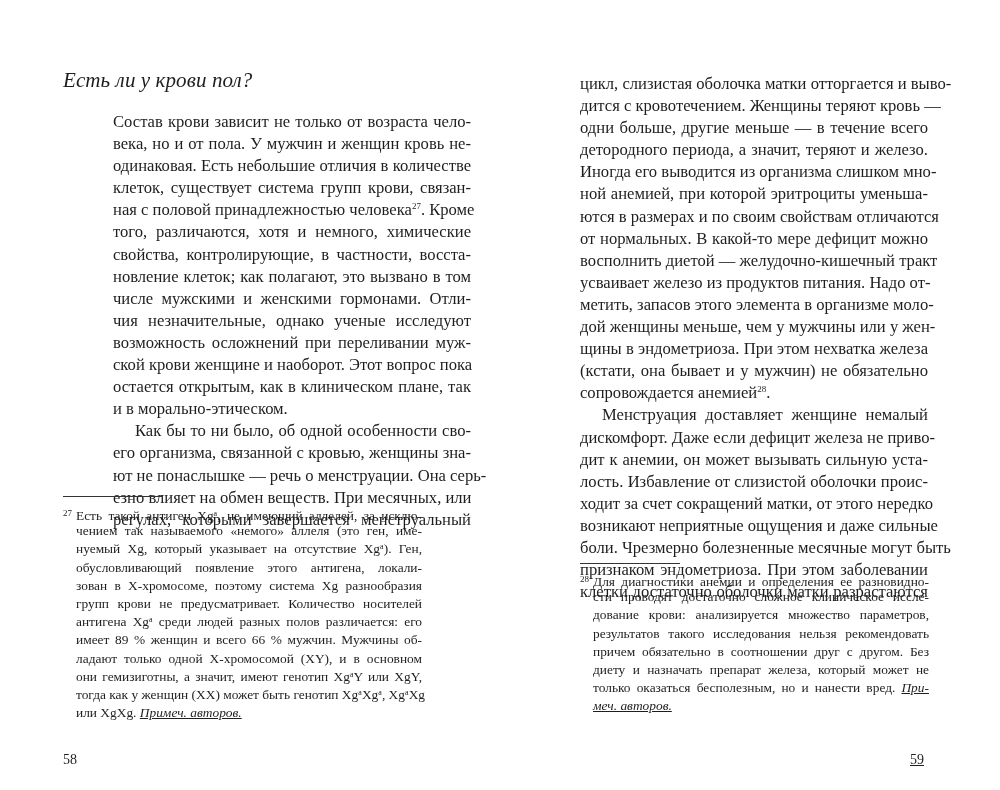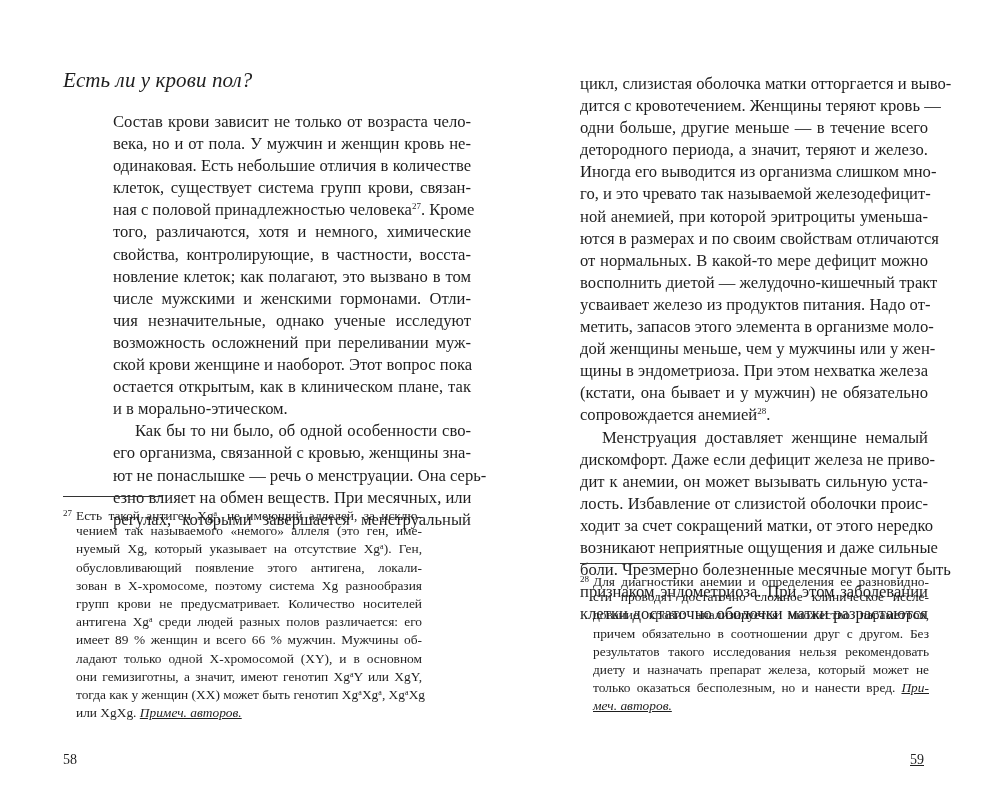--- a/index.html
+++ b/index.html
@@ -74,21 +74,20 @@
   <div class="page-num" style="left:63px;">58</div>
 </div>
 
 <div class="page page-right">
   <div class="body-text" style="left:80px; top:73px; width:348px;">
     <div class="line">цикл, слизистая оболочка матки отторгается и выво-</div>
     <div class="line">дится с кровотечением. Женщины теряют кровь —</div>
     <div class="line">одни больше, другие меньше — в течение всего</div>
     <div class="line">детородного периода, а значит, теряют и железо.</div>
     <div class="line">Иногда его выводится из организма слишком мно-</div>
-    <div class="line">го, и это чревато так называемой железодефицит-</div>
     <div class="line">ной анемией, при которой эритроциты уменьша-</div>
     <div class="line">ются в размерах и по своим свойствам отличаются</div>
     <div class="line">от нормальных. В какой-то мере дефицит можно</div>
     <div class="line">восполнить диетой — желудочно-кишечный тракт</div>
     <div class="line">усваивает железо из продуктов питания. Надо от-</div>
     <div class="line">метить, запасов этого элемента в организме моло-</div>
     <div class="line">дой женщины меньше, чем у мужчины или у жен-</div>
     <div class="line">щины в эндометриоза. При этом нехватка железа</div>
     <div class="line">(кстати, она бывает и у мужчин) не обязательно</div>
     <div class="line last"><span>сопровождается анемией</span><sup>28</sup><span>.</span></div>
@@ -102,21 +101,21 @@
     <div class="line">признаком эндометриоза. При этом заболевании</div>
     <div class="line">клетки достаточно оболочки матки разрастаются</div>
   </div>
 
   <div class="fn-rule" style="left:80px; top:563px;"></div>
 
   <div class="footnote" style="left:93px; top:570px; width:336px;">
     <div class="fn-line first"><span class="fn-mark">28</span><span>Для диагностики анемии и определения ее разновидно-</span></div>
     <div class="fn-line">сти проводят достаточно сложное клиническое иссле-</div>
     <div class="fn-line">дование крови: анализируется множество параметров,</div>
+    <div class="fn-line">результатов такого исследования нельзя рекомендовать</div>
     <div class="fn-line">причем обязательно в соотношении друг с другом. Без</div>
-    <div class="fn-line">результатов такого исследования нельзя рекомендовать</div>
     <div class="fn-line">диету и назначать препарат железа, который может не</div>
     <div class="fn-line"><span>только оказаться бесполезным, но и нанести вред.</span> <span class="it">При-</span></div>
     <div class="fn-line last it">меч. авторов.</div>
   </div>
 
   <div class="page-num" style="left:410px;text-decoration:underline;">59</div>
 </div>
 
 </body></html>

